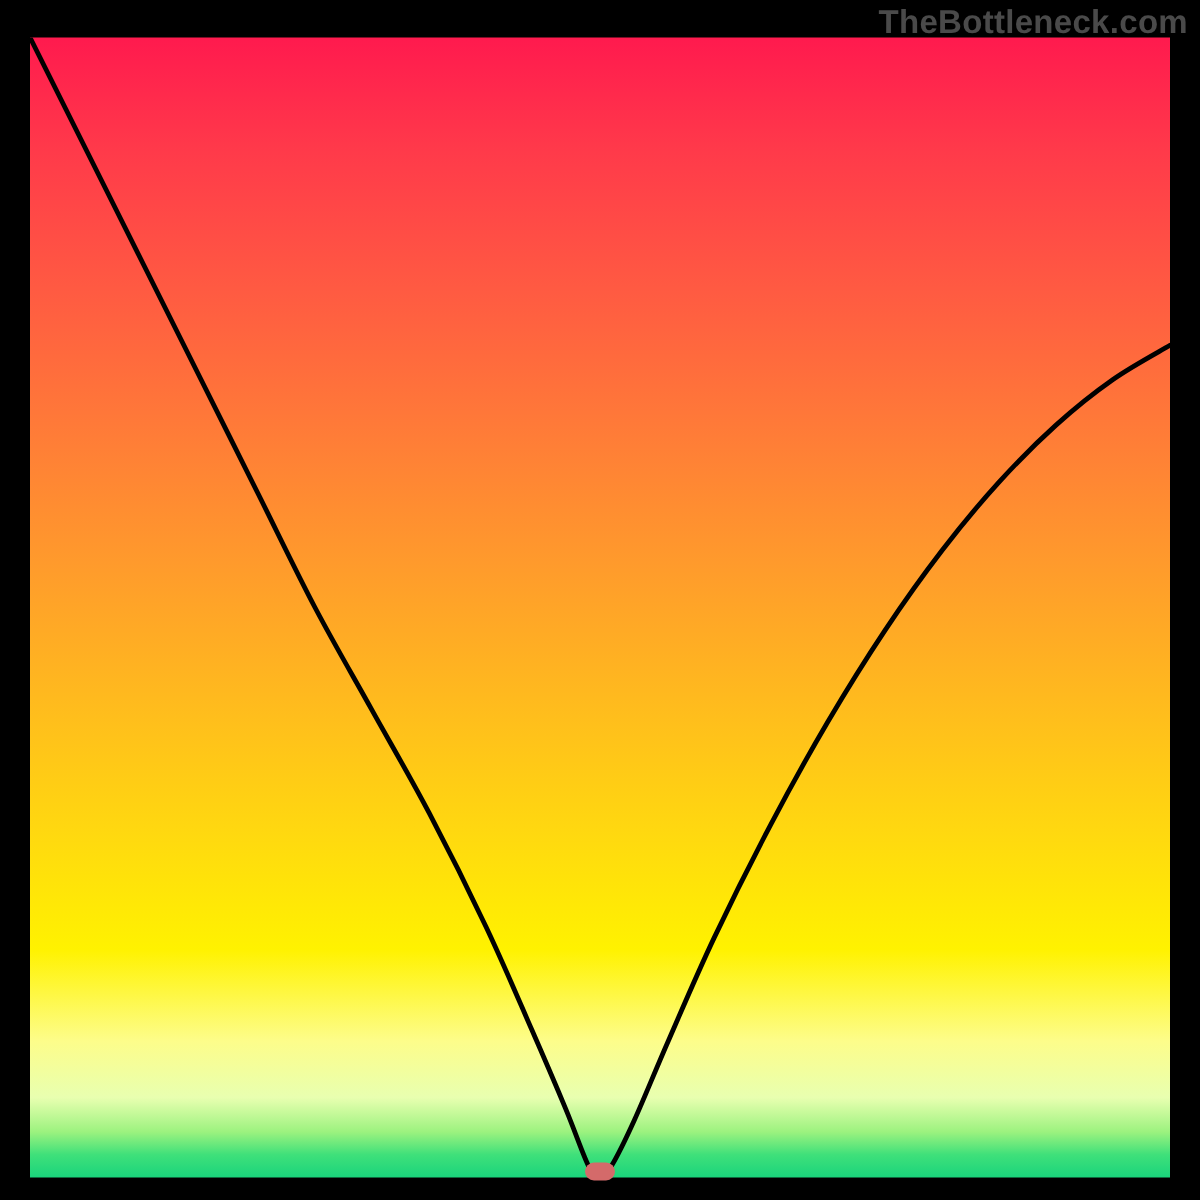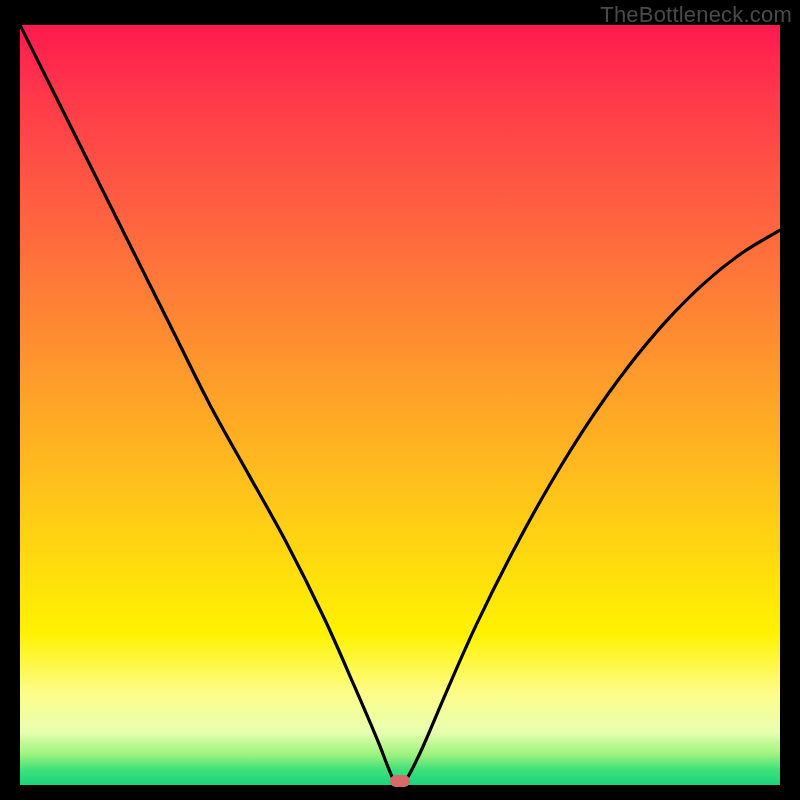--- a/index.html
+++ b/index.html
@@ -42,21 +42,21 @@
       #3fe07a 98%,
       #1ad47c 100%
     );
   }
   .watermark {
     position: absolute;
     top: 2px;
     right: 8px;
     color: #4a4a4a;
     font-size: 22px;
-    font-weight: 400;
+    font-weight: 700;
     letter-spacing: 0.2px;
     user-select: none;
   }
   svg.curve {
     position: absolute;
     left: 0;
     top: 0;
     width: 760px;
     height: 760px;
     pointer-events: none;

